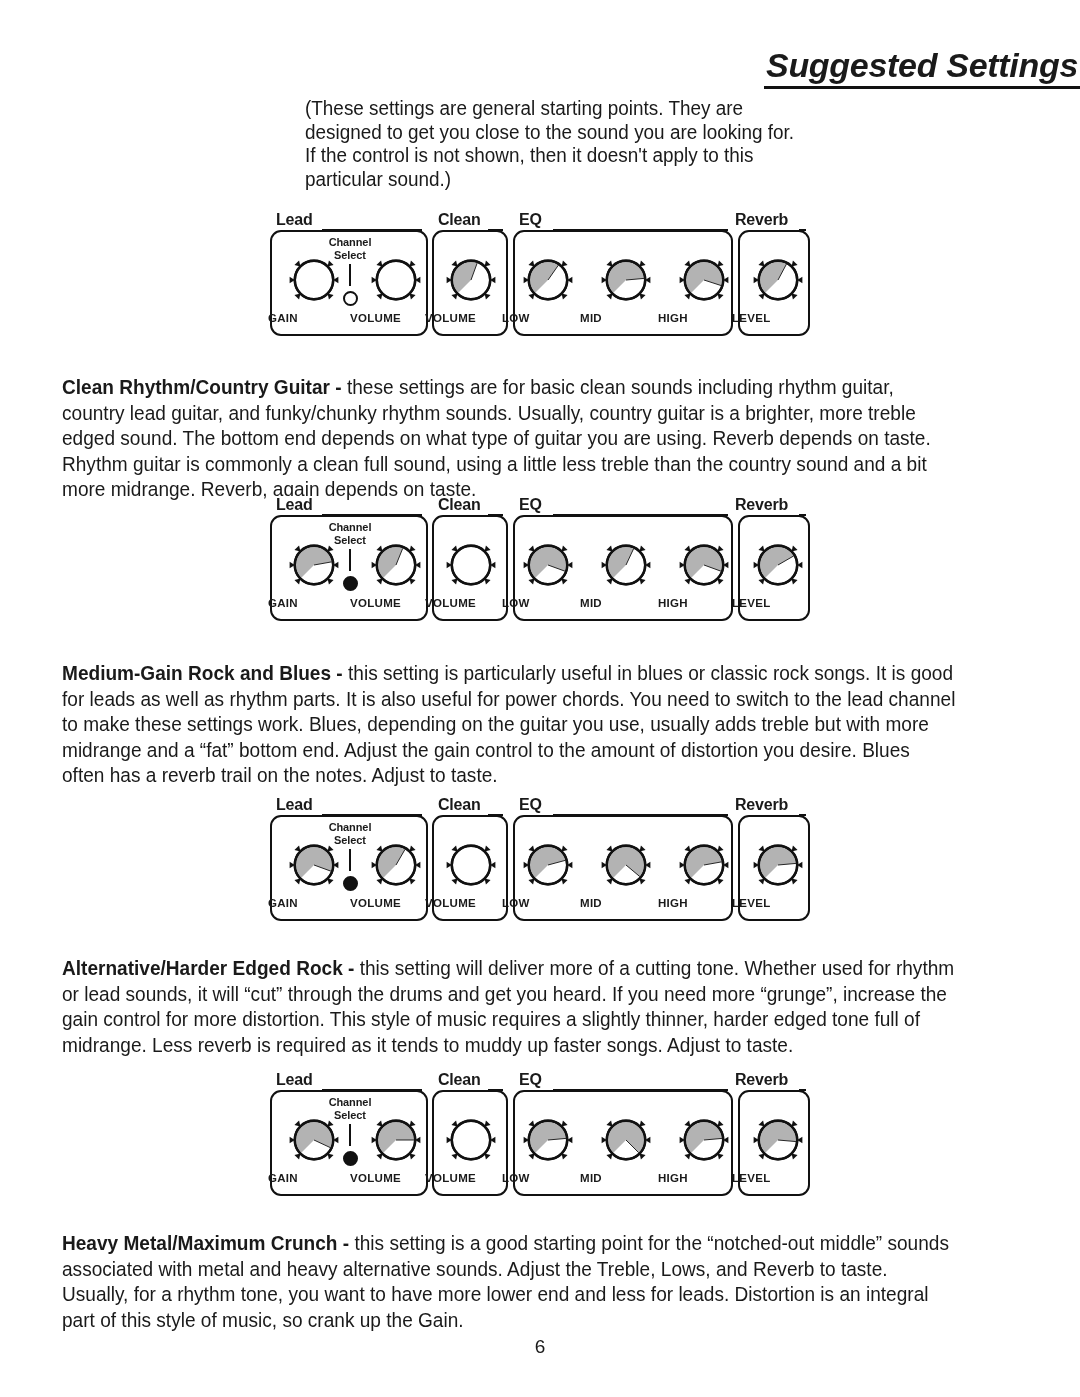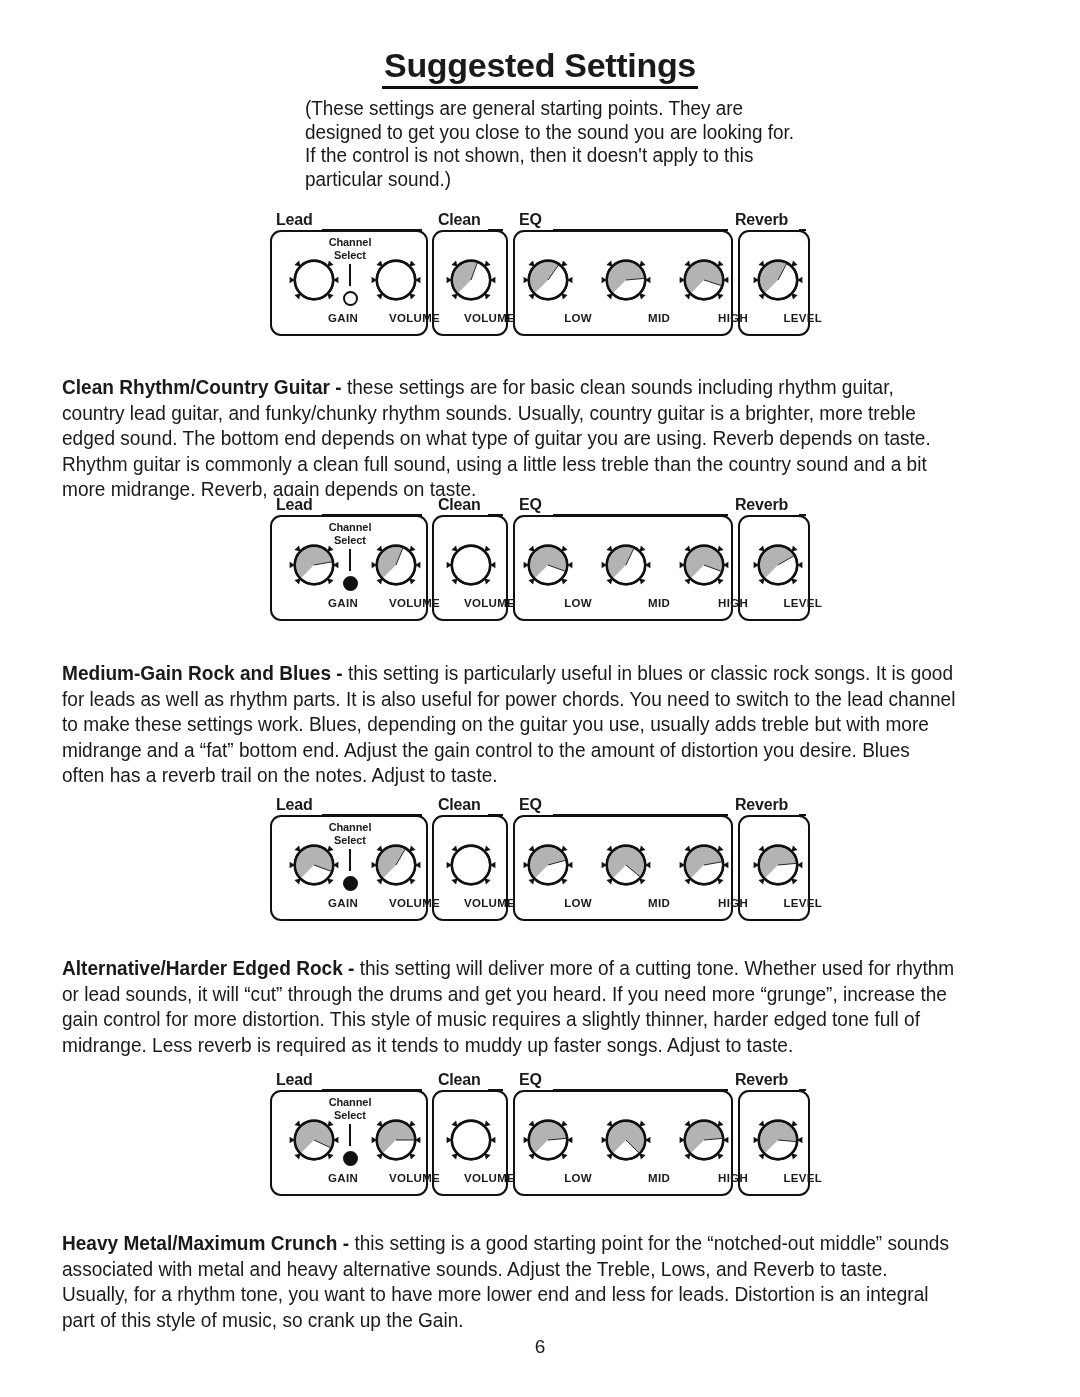--- a/index.html
+++ b/index.html
@@ -6,22 +6,22 @@
   html,body{margin:0;padding:0;}
   body{
     width:1080px;height:1397px;background:#ffffff;
     font-family:"Liberation Sans","DejaVu Sans",sans-serif;
     color:#1a1a1a;position:relative;overflow:hidden;
   }
   .page{position:relative;width:1080px;height:1397px;}
 
   
   .title{
-    position:absolute;left:0;top:46px;width:1080px;text-align:center;
-    font-size:34px;font-weight:bold;letter-spacing:-0.3px;
+    position:absolute;left:0;top:46px;width:1080px;text-align:right;
+    font-size:34px;font-weight:bold;letter-spacing:-0.3px;font-style:italic;
   }
   .title span{border-bottom:3px solid #111;padding:0 2px 2px 2px;}
 
   .intro{
     position:absolute;left:305px;top:97px;width:520px;
     font-size:19.5px;line-height:23.5px;
     transform:scaleX(0.97);transform-origin:left top;
   }
 
   
@@ -46,21 +46,21 @@
     line-height:17px;
   }
   .g-rule{
     position:absolute;height:2.6px;background:#111;z-index:3;top:16.5px;
   }
 
   
   .knob{position:absolute;width:52px;height:52px;}
   .knob svg{display:block;width:52px;height:52px;overflow:visible;}
   .klabel{
-    position:absolute;width:90px;text-align:right;
+    position:absolute;width:90px;text-align:left;
     font-size:11.5px;font-weight:bold;letter-spacing:0.3px;
     line-height:12px;
   }
 
   
   .chsel{position:absolute;width:76px;text-align:center;}
   .chsel .cs-text{
     font-size:11px;font-weight:bold;line-height:12.5px;letter-spacing:-0.1px;
   }
   .cs-stem{width:2.4px;height:22px;background:#111;margin:3px auto 0 auto;}

